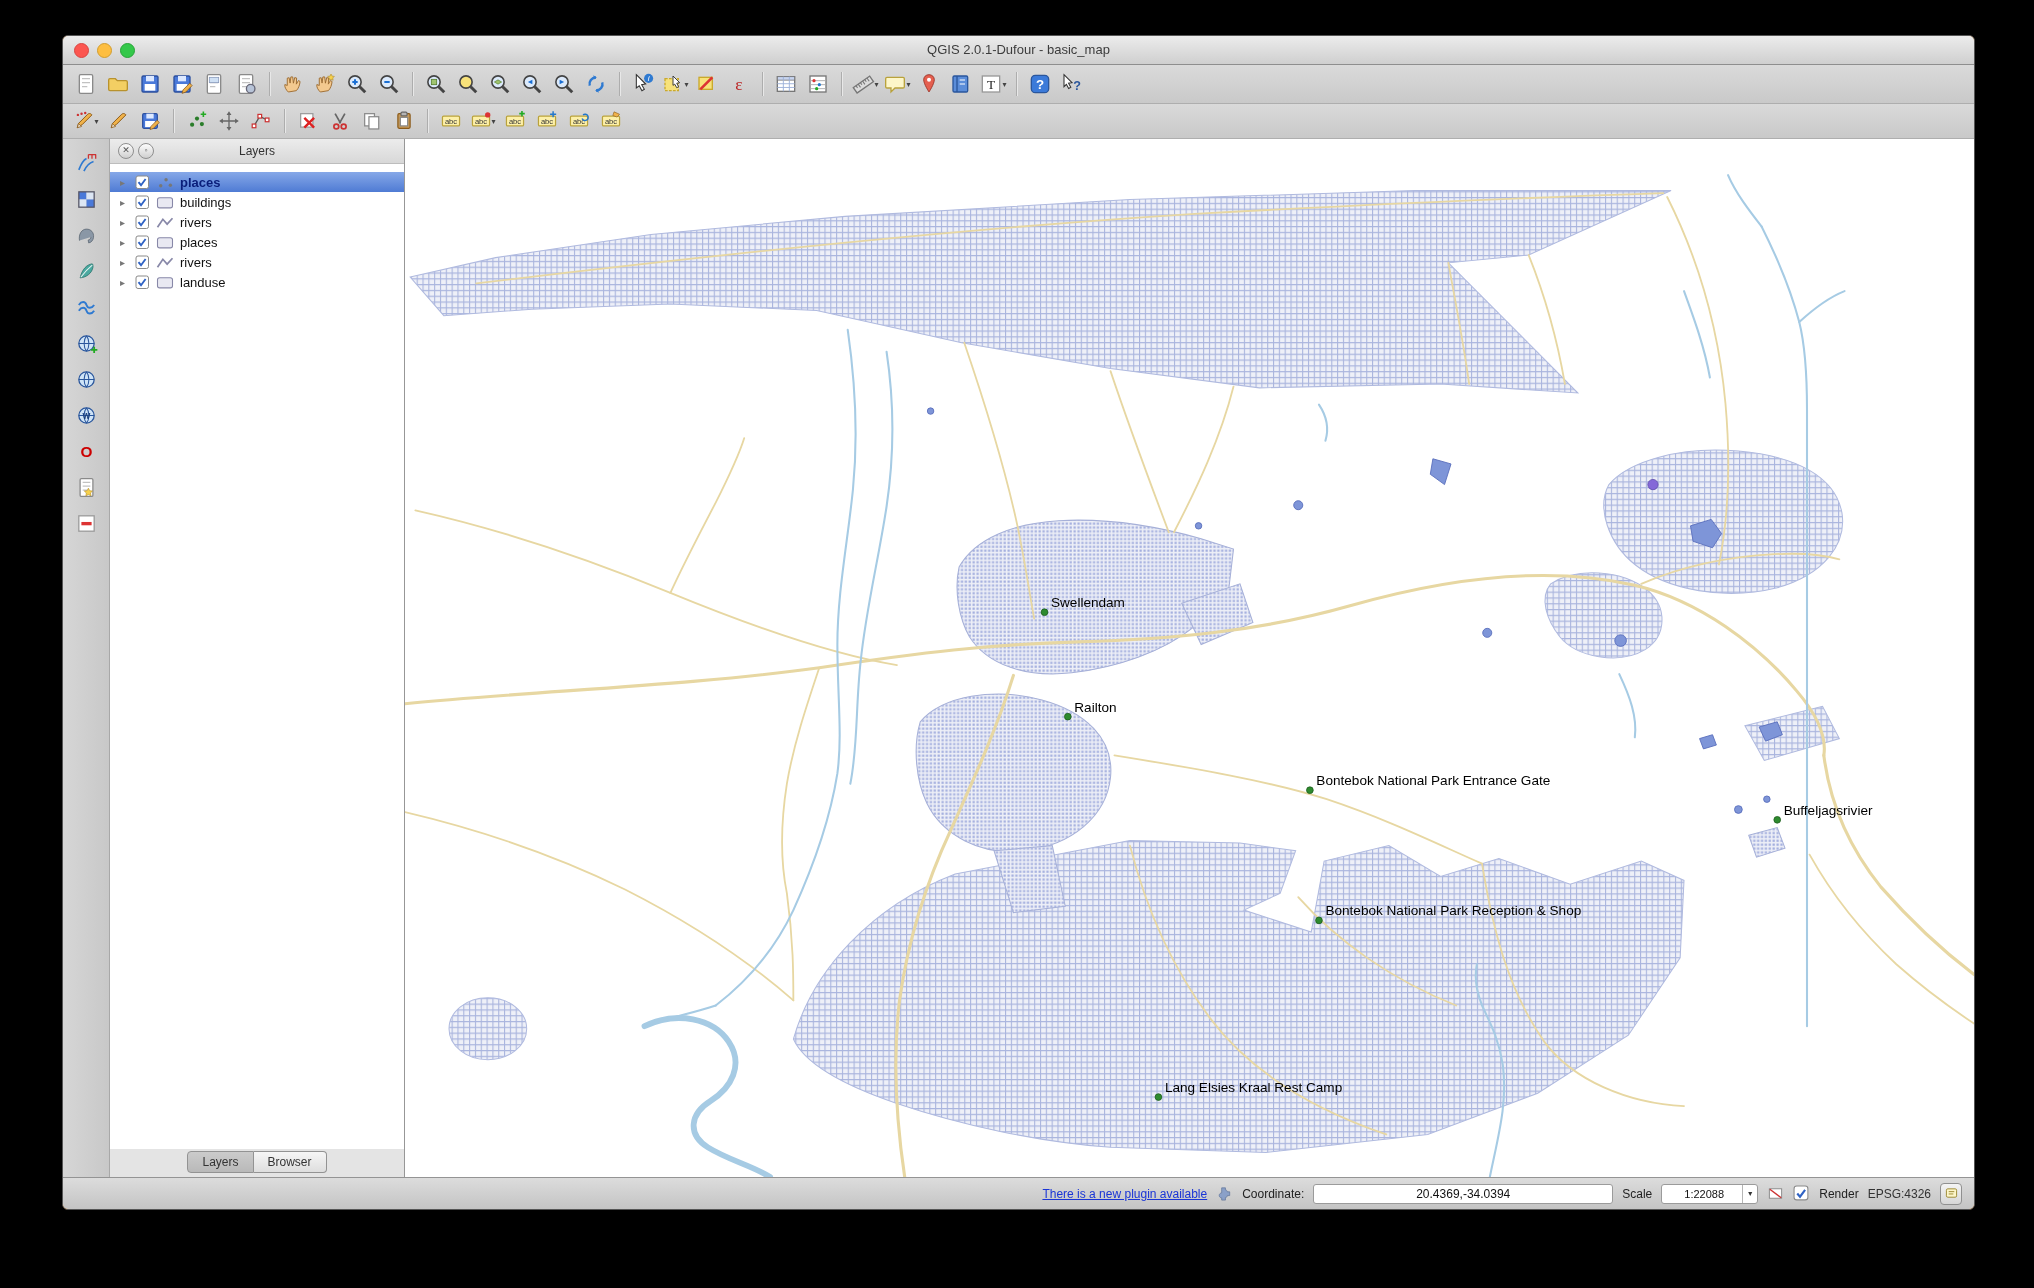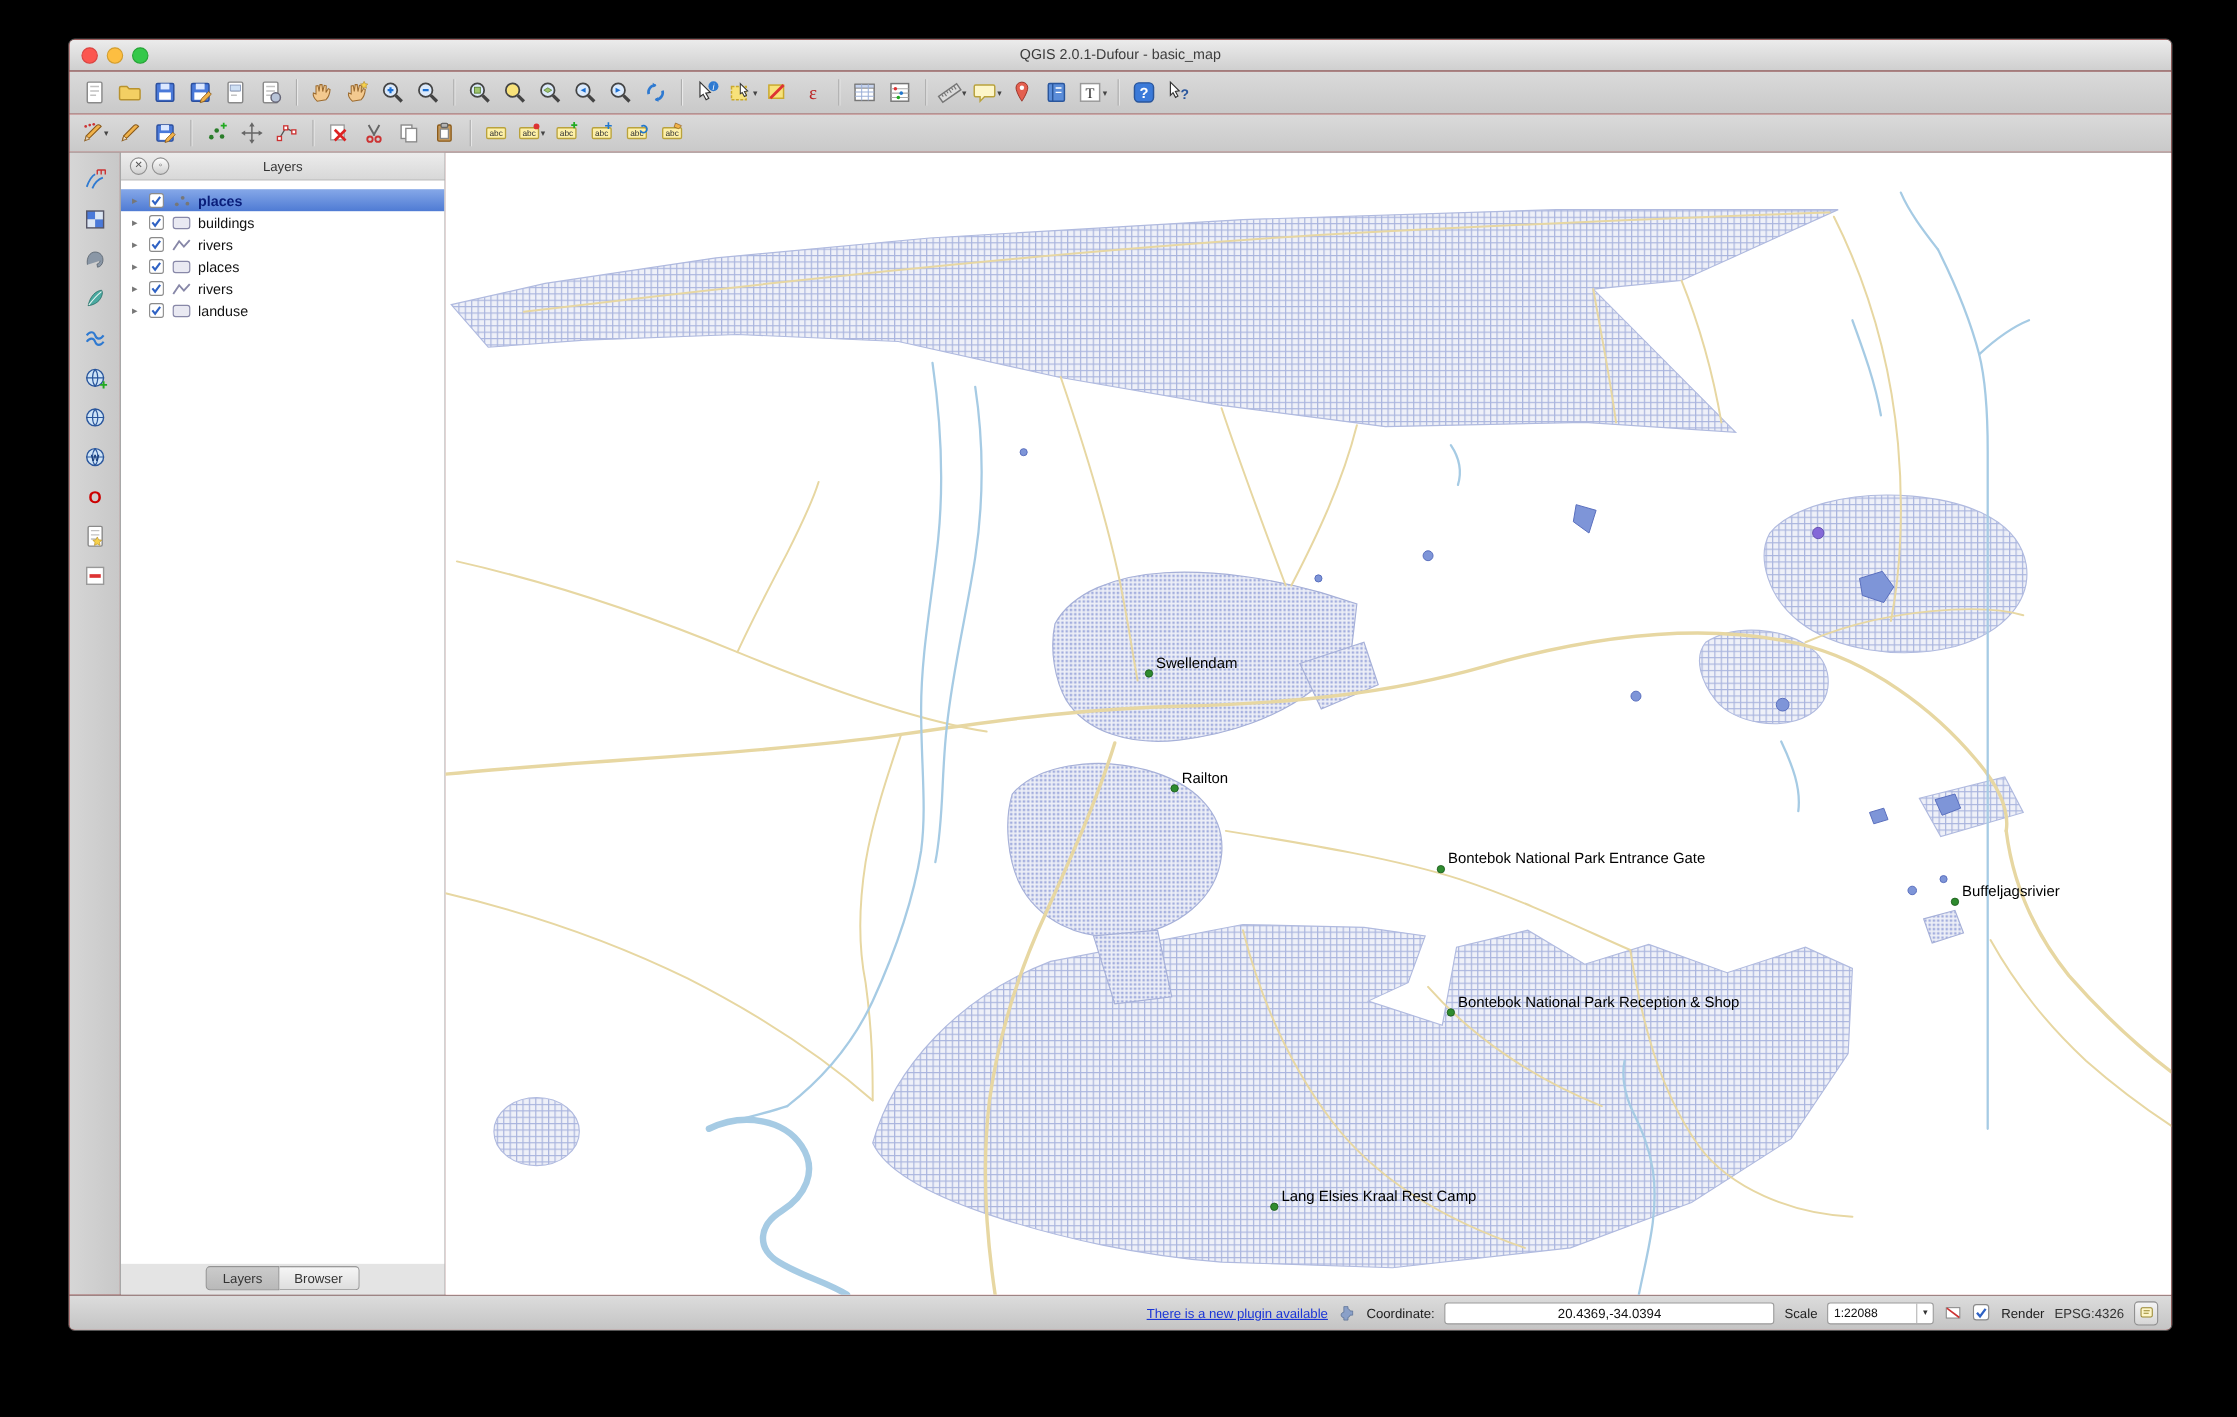--- a/index.html
+++ b/index.html
@@ -1,18 +1,18 @@
 <!DOCTYPE html>
 <html style="--road: #e7d7a2; --river: #a6cbe4; --water-fill: #7e95d8; --landuse-grid: #aab5de; --landuse-bg: #eef0f8; --label-dot: #2e8b2e;"><head>
 <meta charset="utf-8">
 <style>
   html,body{margin:0;padding:0;background:#000;width:2034px;height:1288px;font-family:"Liberation Sans",sans-serif;}
   #stage{position:relative;width:2034px;height:1288px;background:#000;overflow:hidden;}
   #window{position:absolute;left:62px;top:35px;width:1911px;height:1173px;border-radius:6px;overflow:hidden;
-          display:flex;flex-direction:column;background:#b91c1c;box-shadow:0 25px 70px rgba(0,0,0,.75);
+          display:flex;flex-direction:column;background:#fdba74;box-shadow:0 25px 70px rgba(0,0,0,.75);
           border:1px solid #555;}
   
   #titlebar{height:28px;background:linear-gradient(#ececec,#cfcfcf);border-bottom:1px solid #8e8e8e;position:relative;flex:0 0 auto;}
   .tl-btns{position:absolute;left:11px;top:7px;display:flex;gap:8px;}
   .tl{width:13px;height:13px;border-radius:50%;display:inline-block;}
   .tl.red{background:#fc5650;border:1px solid #d94542;}
   .tl.yellow{background:#fdbe41;border:1px solid #d29d2e;}
   .tl.green{background:#34c84a;border:1px solid #27a437;}
   #titlebar .title{position:absolute;left:0;right:0;top:6px;text-align:center;font-size:13px;color:#3c3c3c;}
   
@@ -63,21 +63,21 @@
   .water{fill:var(--water-fill);stroke:#5a6fbd;stroke-width:.7;}
   .plabel{font:10.5px "Liberation Sans",sans-serif;fill:#000;}
   .pdot{fill:var(--label-dot);stroke:#1c5c1c;stroke-width:.6;}
   
   #statusbar{height:31px;background:linear-gradient(#dcdcdc,#c4c4c4);border-top:1px solid #949494;
              display:flex;align-items:center;font-size:12px;color:#222;padding:0 12px;gap:9px;flex:0 0 auto;}
   #plugin-link{margin-left:auto;color:#1a35d6;text-decoration:underline;}
   .sb-input{width:298px;height:18px;background:#fff;border:1px solid #9b9b9b;border-radius:3px;
             text-align:center;font-size:12px;color:#111;font-family:"Liberation Sans",sans-serif;padding:0;}
   .sb-combo{width:95px;height:18px;background:#fff;border:1px solid #9b9b9b;border-radius:3px;display:flex;align-items:center;}
-  .sb-combo .val{flex:1;padding-left:5px;font-size:11px;color:#111;}
+  .sb-combo .val{flex:1;padding-left:22px;font-size:11px;color:#111;}
   .sb-combo .arrowbox{width:14px;height:100%;border-left:1px solid #b5b5b5;display:flex;align-items:center;justify-content:center;font-size:7px;color:#333;}
   .sb-icon{width:17px;height:17px;display:inline-flex;}
   .sb-btn{width:20px;height:20px;border:1px solid #909090;border-radius:4px;background:linear-gradient(#f4f4f4,#d6d6d6);
           display:flex;align-items:center;justify-content:center;}
   .crs{color:#333;}
 </style>
 </head>
 <body>
 
 <div id="stage">

